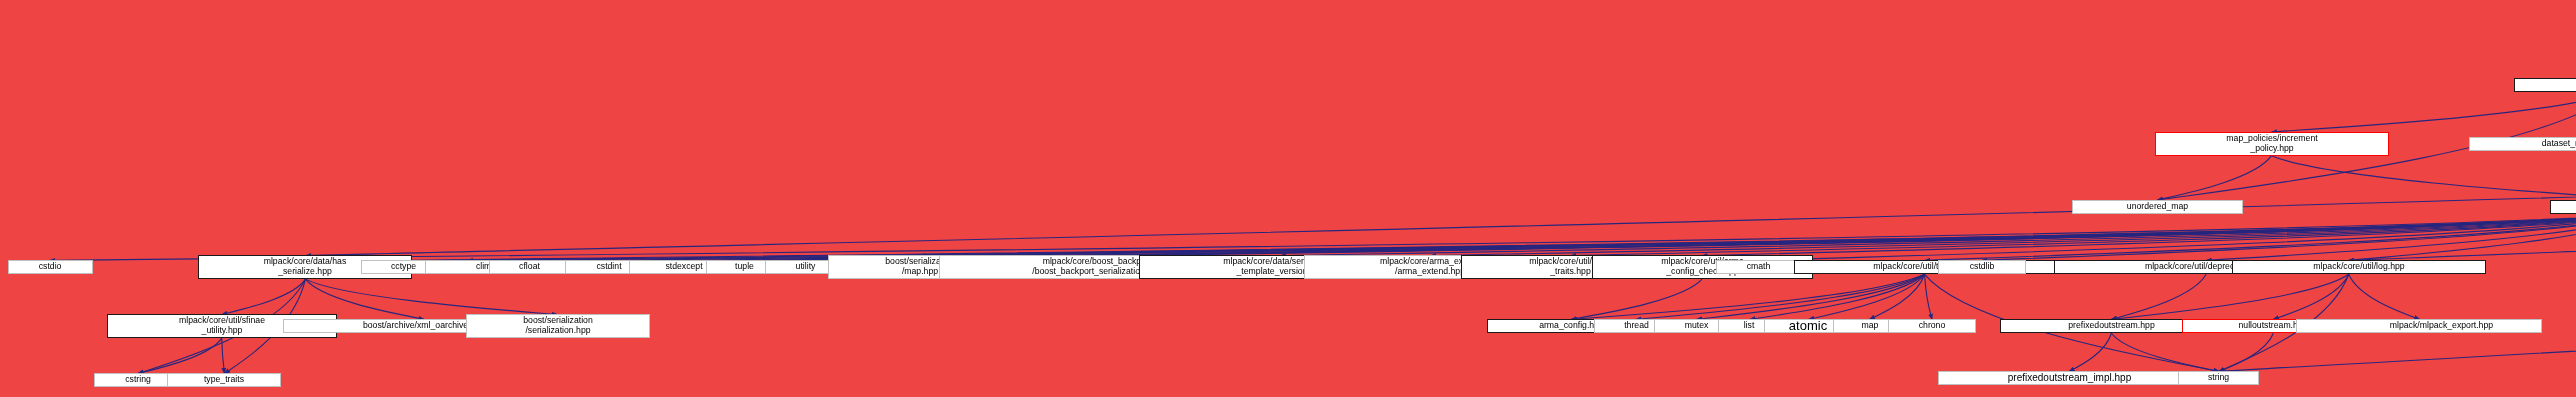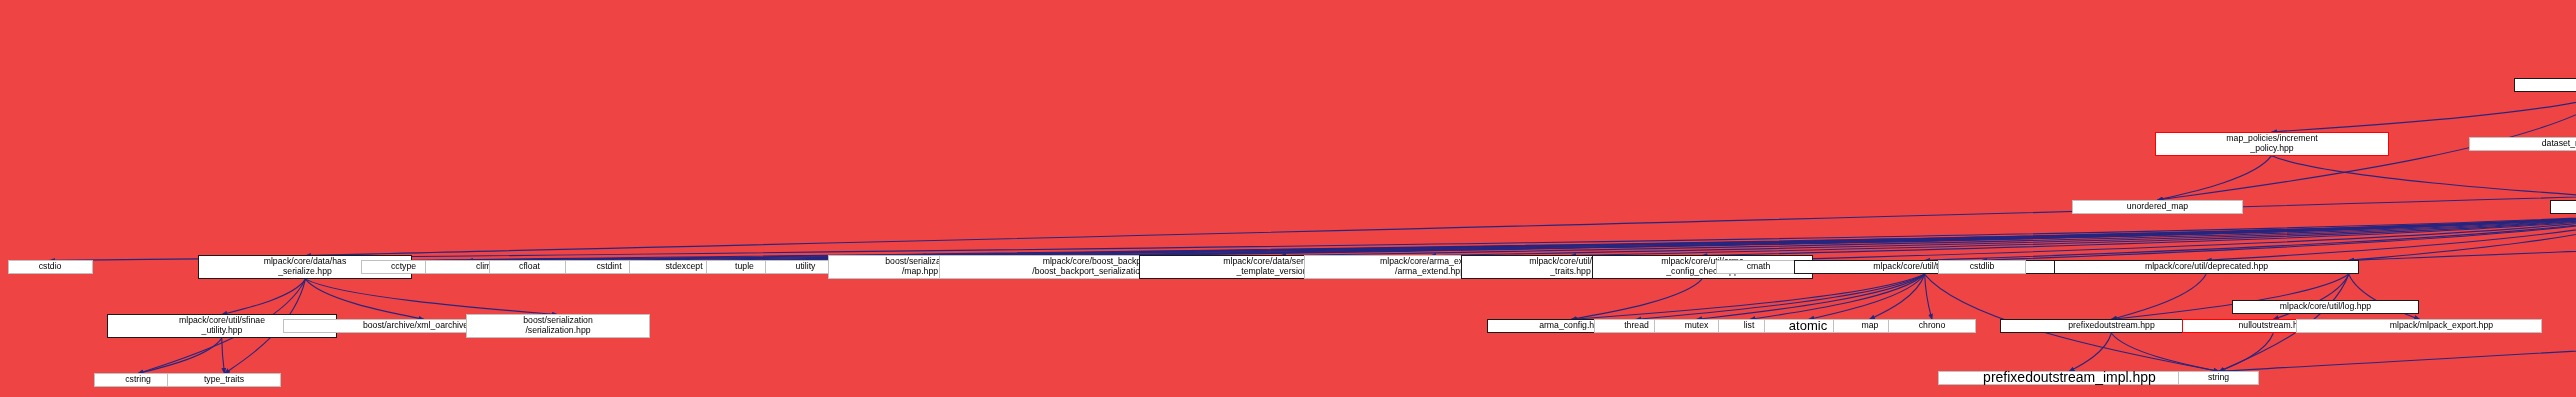--- a/index.html
+++ b/index.html
@@ -124,35 +124,35 @@
       <div class="node" style="left: 1304px; top: 255px; width: 252px; height: 23.6px; font-size: 8.7px;">mlpack/core/arma_extend
 /arma_extend.hpp</div>
       <div class="node b" style="left: 1461px; top: 255px; width: 219px; height: 23.6px; font-size: 8.7px;">mlpack/core/util/arma
 _traits.hpp</div>
       <div class="node b" style="left: 1592px; top: 255px; width: 221px; height: 23.6px; font-size: 8.7px;">mlpack/core/util/arma
 _config_check.hpp</div>
       <div class="node" style="left: 1716px; top: 260px; width: 85px; height: 14px; font-size: 8.7px;">cmath</div>
       <div class="node b" style="left: 1794px; top: 260px; width: 262px; height: 14px; font-size: 8.7px;">mlpack/core/util/timers.hpp</div>
       <div class="node" style="left: 1938px; top: 260px; width: 88px; height: 14px; font-size: 8.7px;">cstdlib</div>
       <div class="node b" style="left: 2054px; top: 260px; width: 305px; height: 14px; font-size: 8.7px;">mlpack/core/util/deprecated.hpp</div>
-      <div class="node b" style="left: 2232px; top: 260px; width: 187px; height: 14px; font-size: 8.7px; margin-top: 40px;">mlpack/core/util/log.hpp</div>
+      <div class="node b" style="left: 2232px; top: 260px; width: 254px; height: 14px; font-size: 8.7px;">mlpack/core/util/log.hpp</div>
       <div class="node b" style="left: 107px; top: 314px; width: 230px; height: 23.6px; font-size: 8.7px;">mlpack/core/util/sfinae
 _utility.hpp</div>
       <div class="node" style="left: 283px; top: 319px; width: 282px; height: 14px; font-size: 8.7px;">boost/archive/xml_oarchive.hpp</div>
       <div class="node" style="left: 466px; top: 314px; width: 184px; height: 23.6px; font-size: 8.7px;">boost/serialization
 /serialization.hpp</div>
       <div class="node" style="left: 94px; top: 373px; width: 88px; height: 14px; font-size: 8.7px;">cstring</div>
       <div class="node" style="left: 167px; top: 373px; width: 114px; height: 14px; font-size: 8.7px;">type_traits</div>
       <div class="node b" style="left: 1487px; top: 319px; width: 169px; height: 14px; font-size: 8.7px;">arma_config.hpp</div>
       <div class="node" style="left: 1594px; top: 319px; width: 85px; height: 14px; font-size: 8.7px;">thread</div>
       <div class="node" style="left: 1654px; top: 319px; width: 85px; height: 14px; font-size: 8.7px;">mutex</div>
       <div class="node" style="left: 1718px; top: 319px; width: 62px; height: 14px; font-size: 8.7px;">list</div>
       <div class="node" style="left: 1764px; top: 319px; width: 88px; height: 14px; font-size: 13px;">atomic</div>
       <div class="node" style="left: 1833px; top: 319px; width: 74px; height: 14px; font-size: 8.7px;">map</div>
       <div class="node" style="left: 1888px; top: 319px; width: 88px; height: 14px; font-size: 8.7px;">chrono</div>
       <div class="node b" style="left: 2000px; top: 319px; width: 223px; height: 14px; font-size: 8.7px;">prefixedoutstream.hpp</div>
       <div class="node red" style="left: 2182px; top: 319px; width: 182px; height: 14px; font-size: 8.7px;">nulloutstream.hpp</div>
       <div class="node" style="left: 2296px; top: 319px; width: 246px; height: 14px; font-size: 8.7px; padding-left: 47px;">mlpack/mlpack_export.hpp</div>
-      <div class="node" style="left: 1938px; top: 371px; width: 263px; height: 14px; font-size: 14px;">prefixedoutstream_impl.hpp</div>
+      <div class="node" style="left: 1938px; top: 371px; width: 263px; height: 14px; font-size: 10px;">prefixedoutstream_impl.hpp</div>
       <div class="node" style="left: 2178px; top: 371px; width: 81px; height: 14px; font-size: 8.7px;">string</div>
     </div>
 </div>
 
 
 </body></html>

